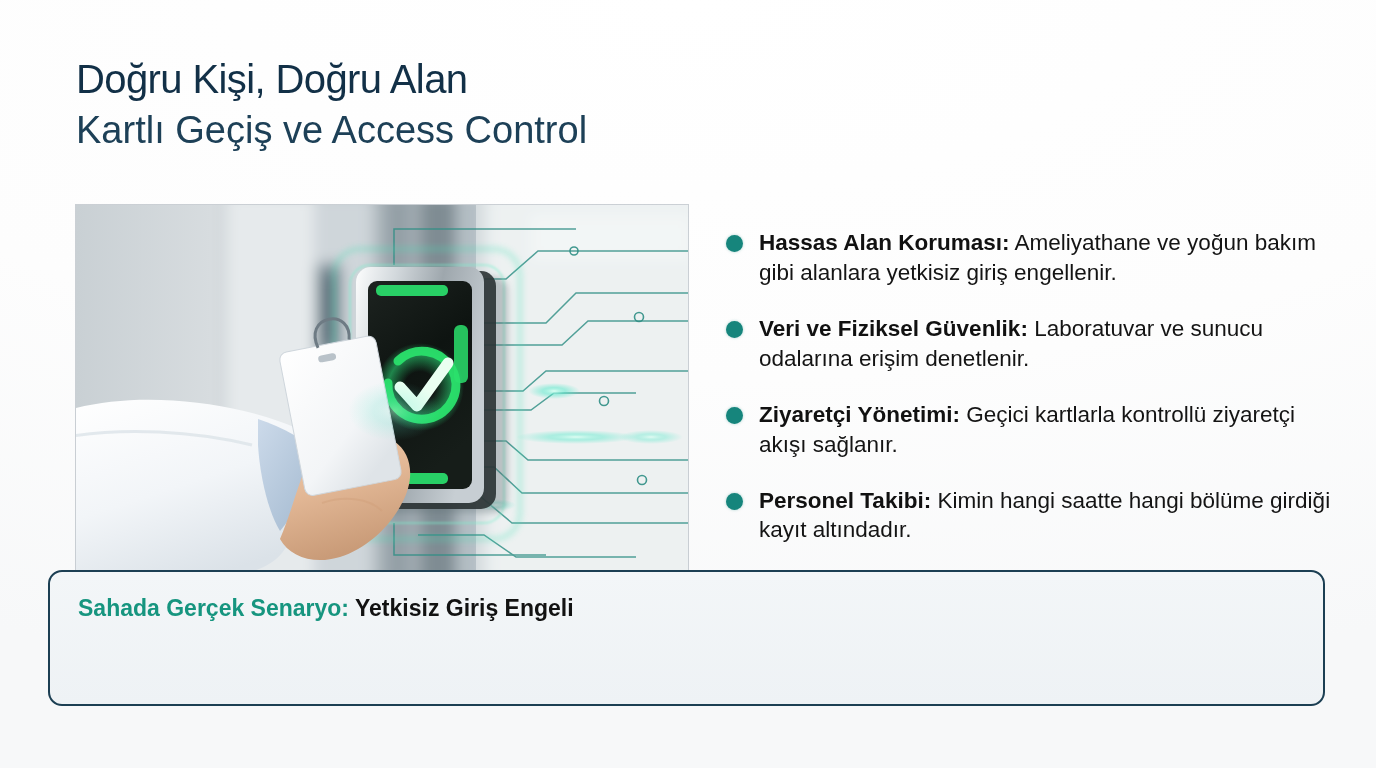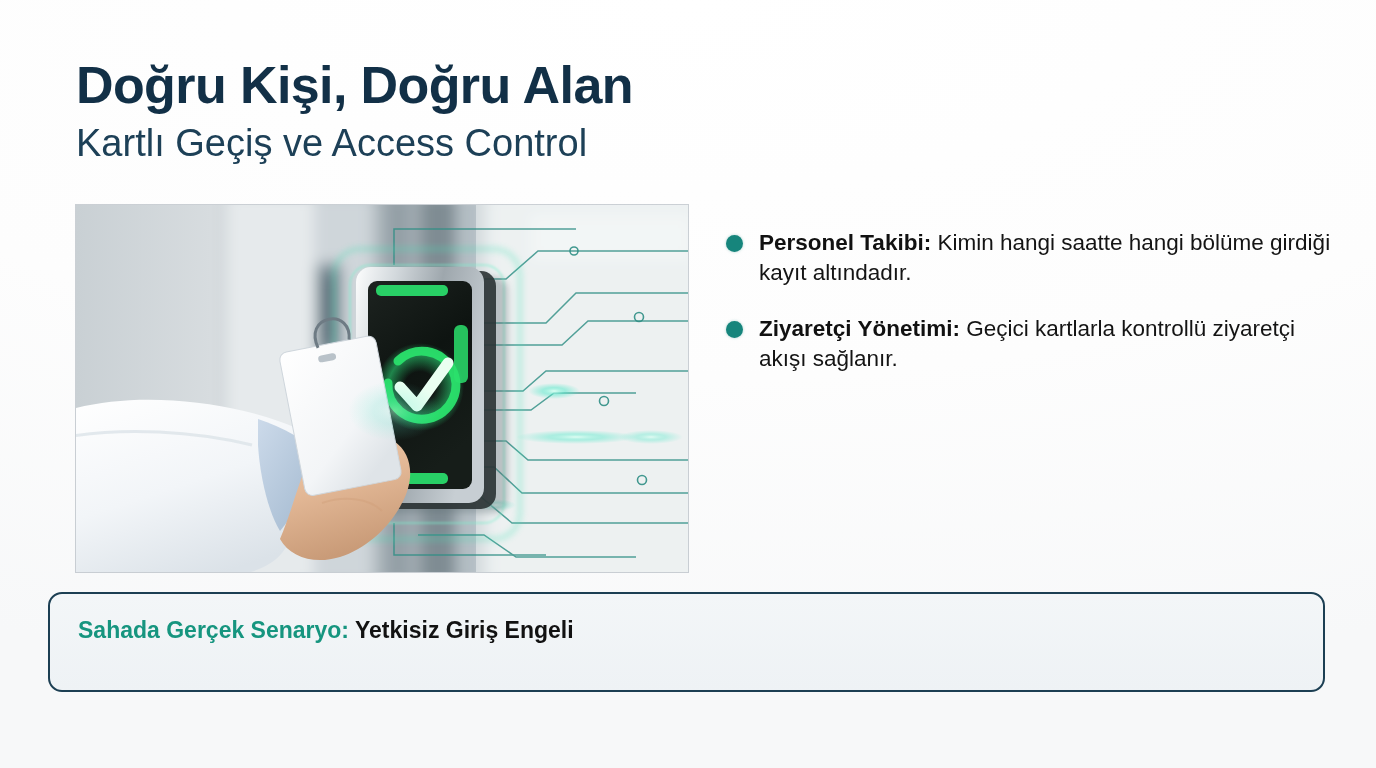--- a/index.html
+++ b/index.html
@@ -25,22 +25,22 @@
   }
 
   
   .header {
     position: absolute;
     left: 76px;
     top: 58px;
     width: 900px;
   }
   .title {
-    font-size: 52px;
-    font-weight: 700;
+    font-size: 40px;
+    font-weight: 400;
     letter-spacing: -0.6px;
     color: #123047;
     line-height: 1.06;
     margin: 0;
     white-space: nowrap;
   }
   .subtitle {
     font-size: 38px;
     font-weight: 400;
     color: #1d4057;
@@ -93,23 +93,23 @@
   }
   .blabel {
     font-weight: 700;
     color: #111111;
   }
 
   
   .callout {
     position: absolute;
     left: 48px;
-    top: 592px;
+    top: 570px;
     width: 1277px;
-    height: 100px;
+    height: 136px;
     box-sizing: border-box;
     border: 2px solid #1c3f53;
     border-radius: 14px;
     background: linear-gradient(180deg, #f3f6f8 0%, #eef2f5 100%);
     padding: 22px 40px 0 28px;
   }
   .callout-head {
     font-size: 23px;
     font-weight: 700;
     line-height: 1.25;
@@ -297,36 +297,48 @@
         <rect x="250" y="146" width="18" height="7" rx="3.5" fill="#b9c2c9"></rect>
         <path d="M252 138 C248 122 256 112 268 112 C280 112 288 122 284 136" fill="none" stroke="#6e7b84" stroke-width="3"></path>
       </g>
 
       <ellipse cx="318" cy="206" rx="46" ry="30" fill="url(#nodeGlow)" opacity="0.35"></ellipse>
     </svg>
   </div>
 
   <div class="bullets">
 
-
+    <div class="bullet">
+      <span class="dot"></span>
+      <div class="btext">
+        <span class="blabel">Hassas Alan Koruması:</span><span> Ameliyathane ve yoğun bakım gibi alanlara yetkisiz giriş engellenir.</span>
+      </div>
+    </div>
+
+    <div class="bullet">
+      <span class="dot"></span>
+      <div class="btext">
+        <span class="blabel">Veri ve Fiziksel Güvenlik:</span><span> Laboratuvar ve sunucu odalarına erişim denetlenir.</span>
+      </div>
+    </div>
+
+    <div class="bullet">
+      <span class="dot"></span>
+      <div class="btext">
+        <span class="blabel">Ziyaretçi Yönetimi:</span><span> Geçici kartlarla kontrollü ziyaretçi akışı sağlanır.</span>
+      </div>
+    </div>
 
     <div class="bullet">
       <span class="dot"></span>
       <div class="btext">
         <span class="blabel">Personel Takibi:</span><span> Kimin hangi saatte hangi bölüme girdiği kayıt altındadır.</span>
       </div>
     </div>
 
-    <div class="bullet">
-      <span class="dot"></span>
-      <div class="btext">
-        <span class="blabel">Ziyaretçi Yönetimi:</span><span> Geçici kartlarla kontrollü ziyaretçi akışı sağlanır.</span>
-      </div>
-    </div>
-
   </div>
 
   <div class="callout">
     <div class="callout-head">
       <span class="scn-label">Sahada Gerçek Senaryo:</span><span class="scn-title"> Yetkisiz Giriş Engeli</span>
     </div>
   </div>
 
 </div>
 

